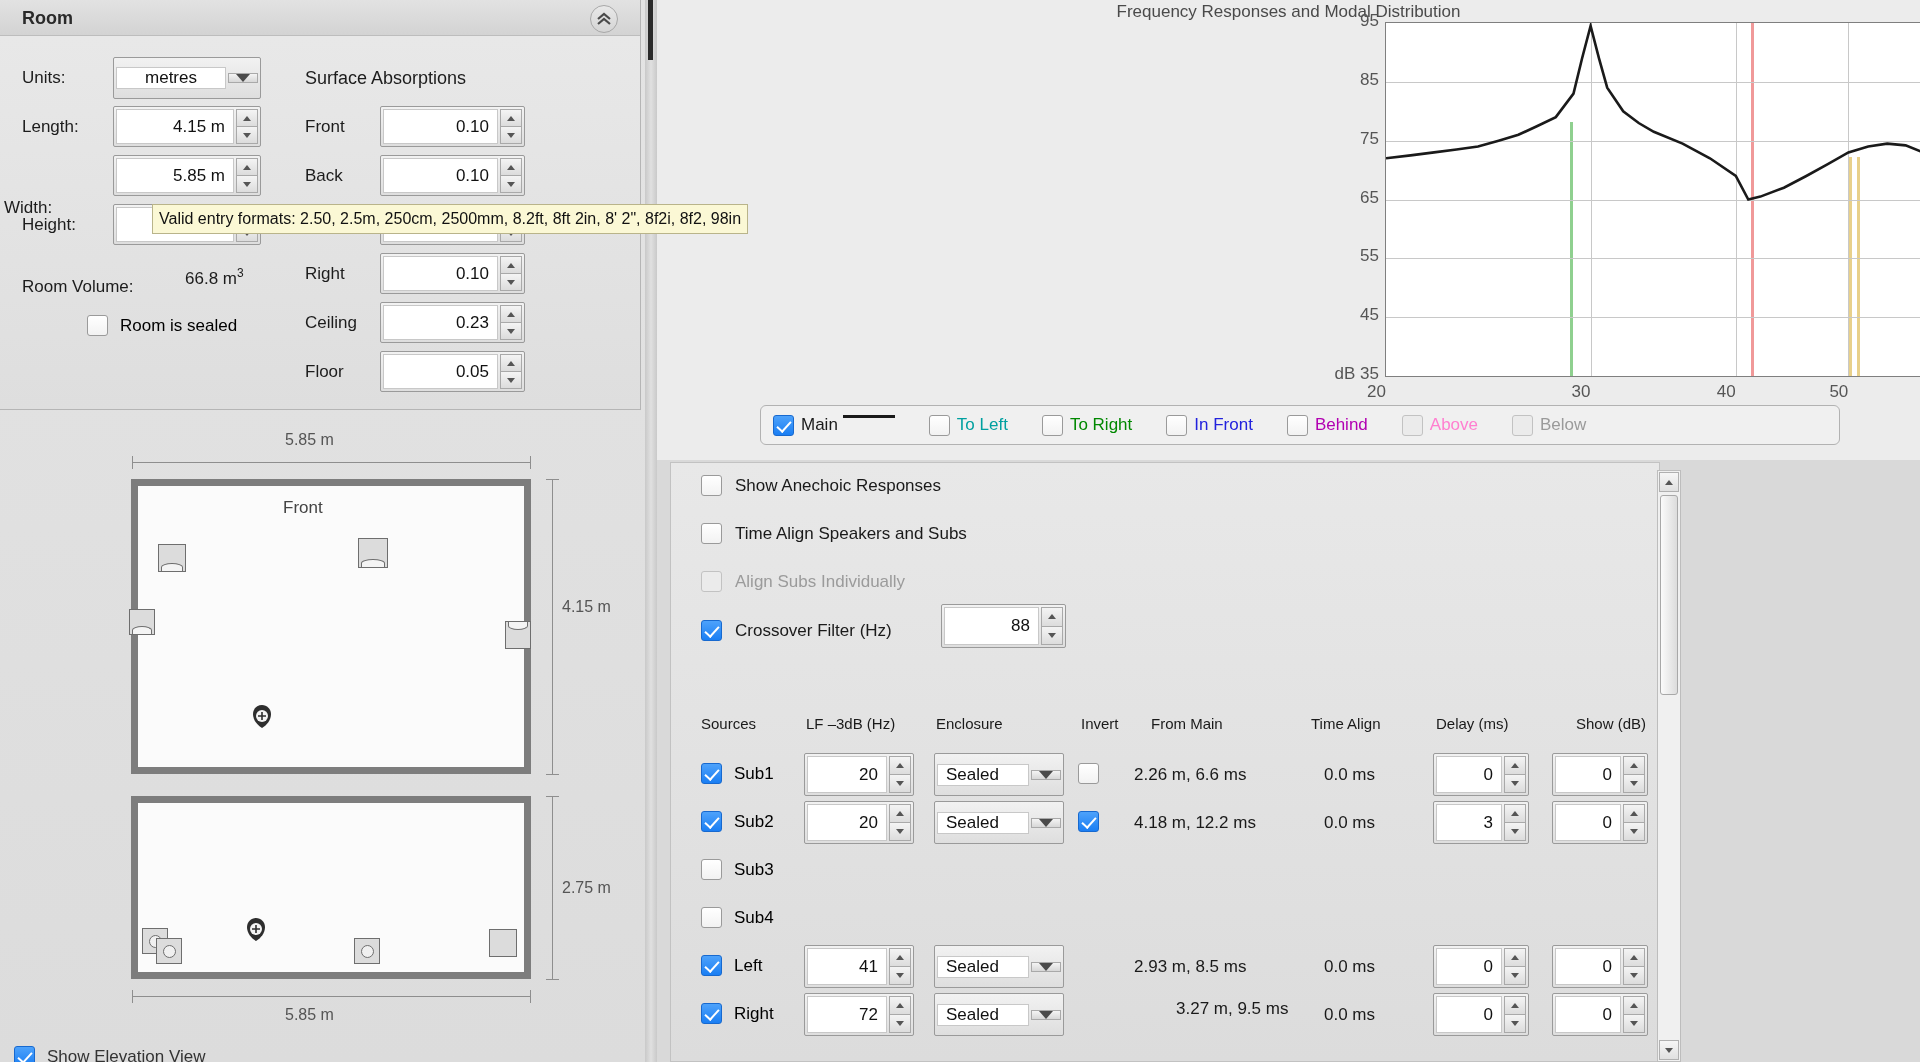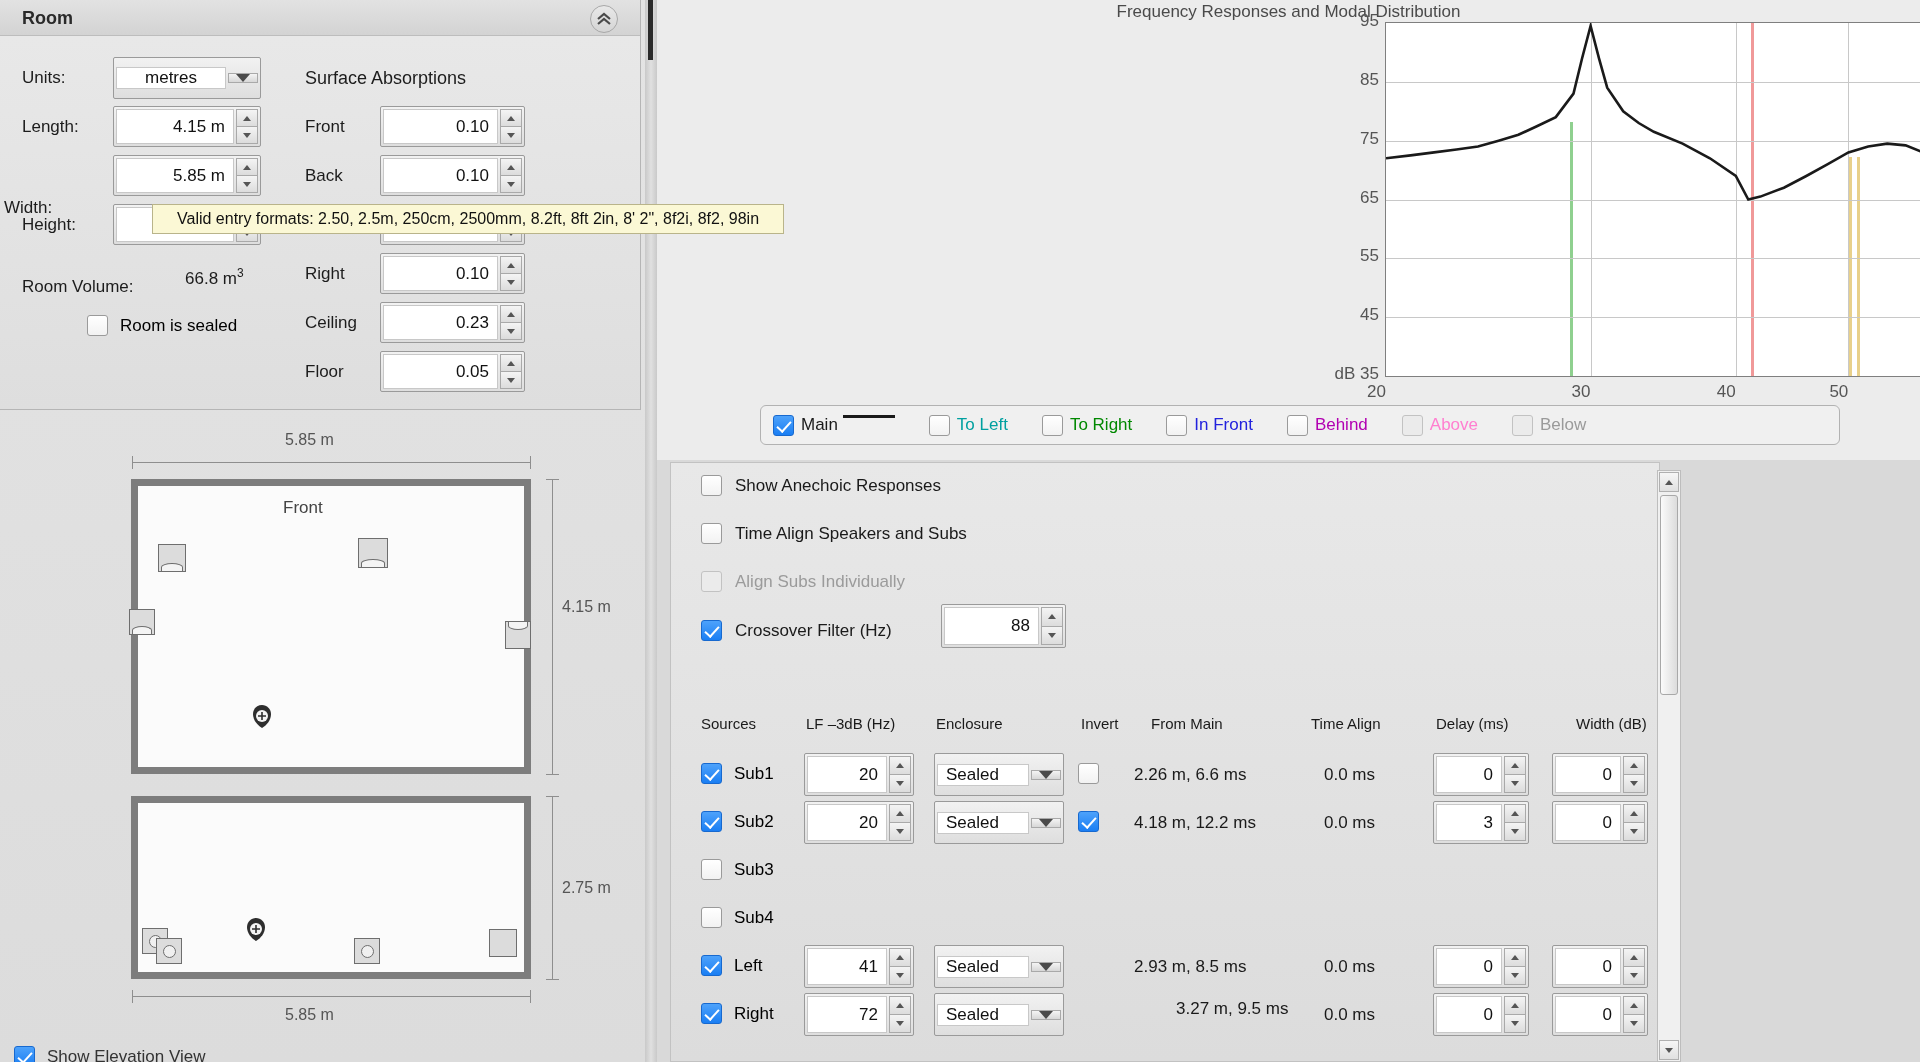--- a/index.html
+++ b/index.html
@@ -94,21 +94,21 @@
     position:absolute; border:1px solid #8f8f8f; border-radius:5px;
     background:linear-gradient(to bottom,#f5f5f5,#dcdcdc);
     display:flex; align-items:center; justify-content:center;
     font-size:17px; color:#1a1a1a; cursor:pointer;
   }
 
   #tooltip{
     position:absolute; left:152px; top:204px; height:30px;
     background:#fbf8d5; border:1px solid #b9b48a;
     font-size:16px; color:#111; display:flex; align-items:center;
-    padding:0 24px; z-index:50; white-space:nowrap;
+    padding:0 6px; z-index:50; white-space:nowrap;
   }
 
   
   .dia-wrap{ position:absolute; }
   .room-rect{
     position:absolute; border:7px solid #7d7d7d; background:#fbfbfb;
   }
   .dim-txt{ position:absolute; font-size:16px; color:#555; }
   .dim-line-h{ position:absolute; height:1px; background:#8e8e8e; }
   .dim-line-v{ position:absolute; width:1px; background:#8e8e8e; }
@@ -496,21 +496,21 @@
 
 
   <div id="table-headers">
       <div class="th" style="left: 30px; top: 252px;">Sources</div>
       <div class="th" style="left: 135px; top: 252px;">LF –3dB (Hz)</div>
       <div class="th" style="left: 265px; top: 252px;">Enclosure</div>
       <div class="th" style="left: 410px; top: 252px;">Invert</div>
       <div class="th" style="left: 480px; top: 252px;">From Main</div>
       <div class="th" style="left: 640px; top: 252px;">Time Align</div>
       <div class="th" style="left: 765px; top: 252px;">Delay (ms)</div>
-      <div class="th" style="left: 905px; top: 252px;">Width (dB)</div>
+      <div class="th" style="left: 905px; top: 252px;">Show (dB)</div>
     </div>
   <div id="table-rows">
       <div class="srclbl" style="left: 30px; top: 300px;">
         <span class="cbx on"></span>
         <span>Sub1</span>
       </div>
       <div class="field" style="left: 133px; top: 290px; width: 110px; height: 43px;">
         <div class="inp">20</div>
         <div class="spin">
           <div>

